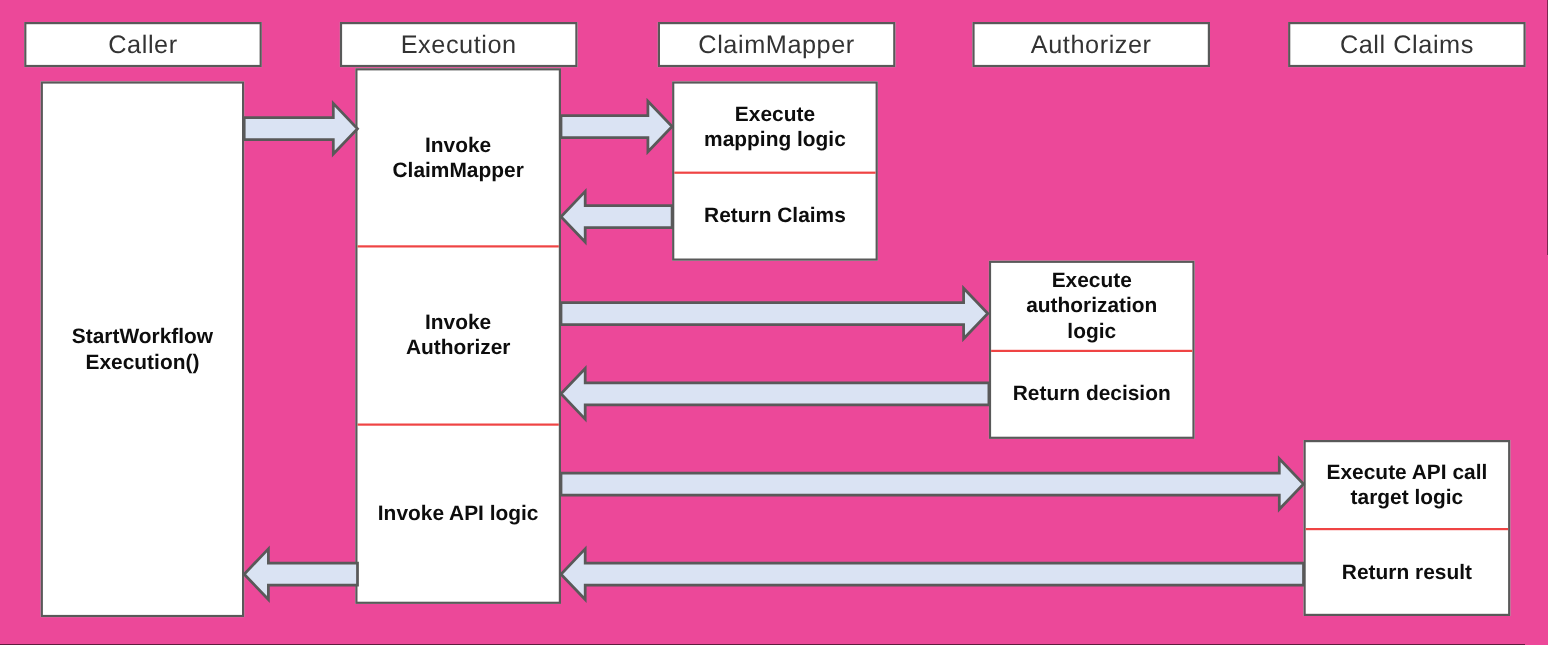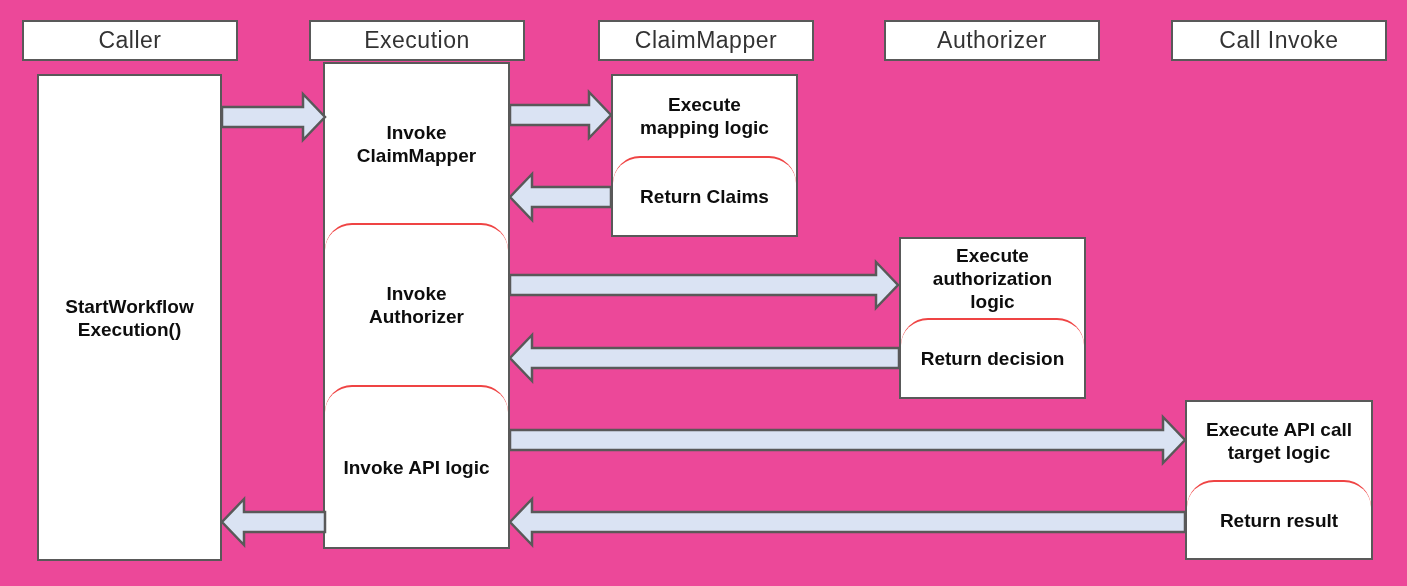--- a/index.html
+++ b/index.html
@@ -38,21 +38,20 @@
     box-sizing: border-box;
     display: flex;
     flex-direction: column;
   }
   .cell {
     box-sizing: border-box;
     display: flex;
     align-items: center;
     justify-content: center;
     text-align: center;
-    border-radius: 27px;
   }
   .cell.bt { border-top: 2px solid #ef4444; }
   .label {
     font-size: 19px;
     font-weight: bold;
     line-height: 23px;
     color: #0d0d0d;
     white-space: pre-line;
     padding: 0 6px;
   }
@@ -79,21 +78,21 @@
   <div class="hdr" style="left:309px">
       <span>Execution</span>
     </div>
   <div class="hdr" style="left:598px">
       <span>ClaimMapper</span>
     </div>
   <div class="hdr" style="left:884px">
       <span>Authorizer</span>
     </div>
   <div class="hdr" style="left:1171px">
-      <span>Call Invoke</span>
+      <span>Call Claims</span>
     </div>
 
   <div class="col" style="left:37px; top:74px; width:185px; height:487px">
     <div class="cell" style="flex:1">
       <span class="label">StartWorkflow
 Execution()</span>
     </div>
   </div>
 
   <div class="col" style="left:323px; top:62px; width:187px; height:487px">

